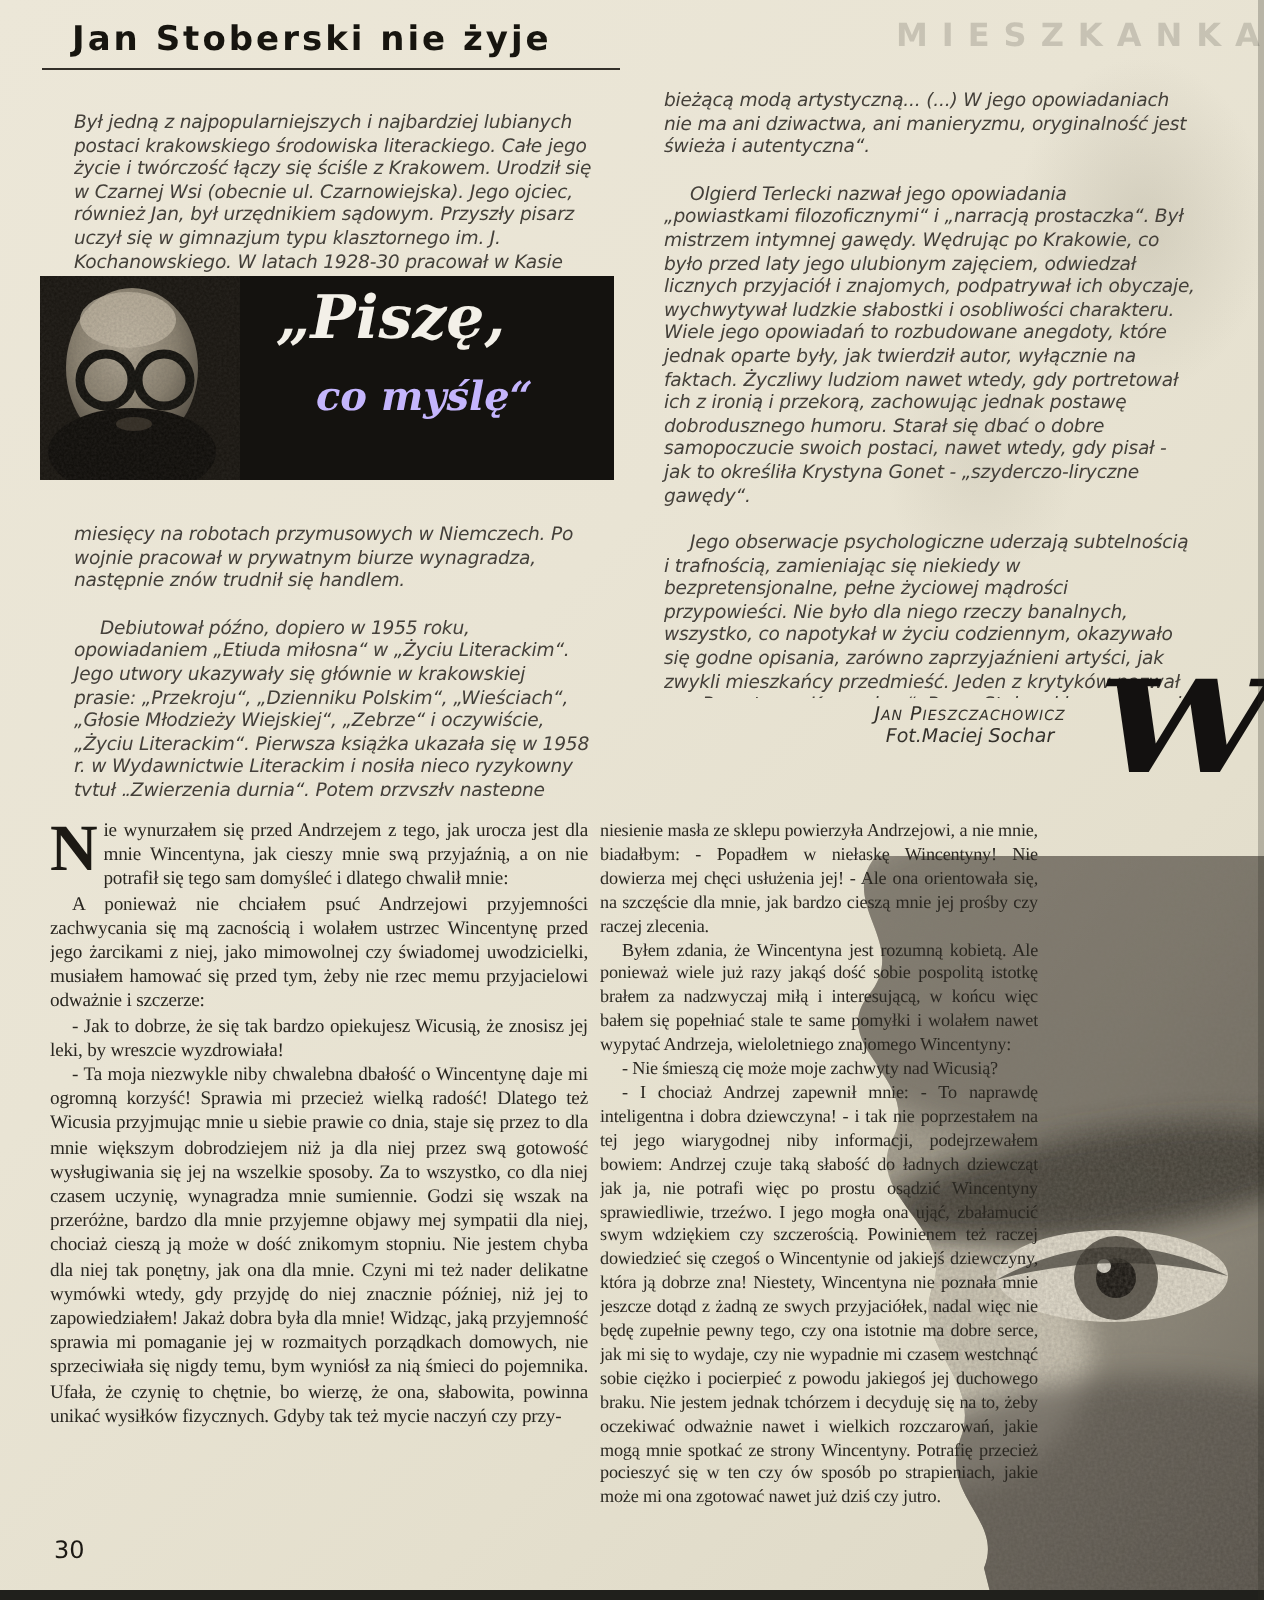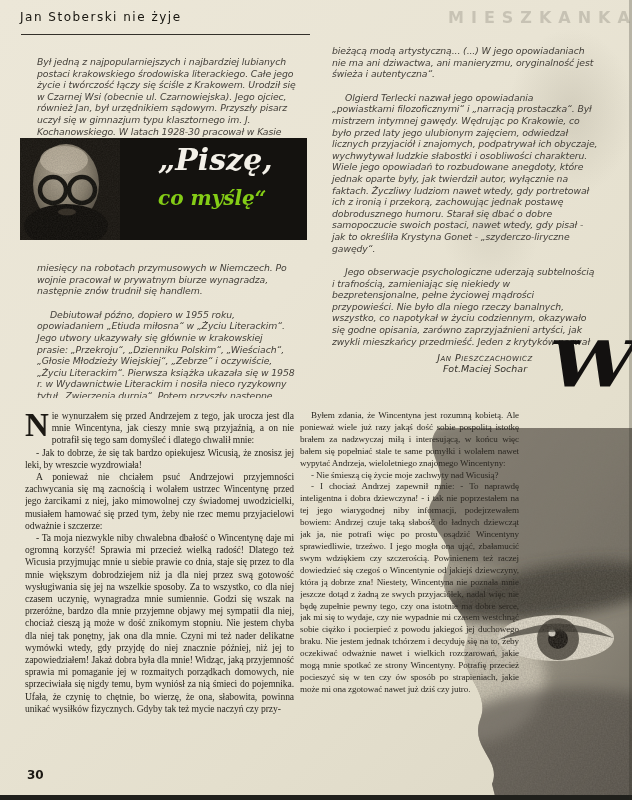--- a/index.html
+++ b/index.html
@@ -4,22 +4,22 @@
 <style>
   html,body{margin:0;padding:0;}
   body{width:632px;height:800px;overflow:hidden;background:#b9b4a6;}
   .page{
     position:relative;width:632px;height:800px;overflow:hidden;
     background:linear-gradient(135deg,#ece7d8 0%,#e9e4d4 40%,#e4dfcd 70%,#ddd8c6 100%);
     font-family:"Liberation Sans",sans-serif;color:#2b2823;
   }
   
   .title{
-    position:absolute;left:20px;top:10px;width:420px;
-    font-family:"DejaVu Sans",sans-serif;font-weight:normal;font-size:12px;
+    position:absolute;left:36px;top:10px;width:420px;
+    font-family:"DejaVu Sans",sans-serif;font-weight:bold;font-size:17px;
     letter-spacing:1.5px;color:#17150f;
   }
   .title-rule{position:absolute;left:21px;top:34px;width:289px;height:1px;background:#33302a;}
   .ghost-head{
     position:absolute;left:448px;top:8px;width:184px;
     font-family:"DejaVu Sans",sans-serif;font-weight:bold;font-size:16px;
     letter-spacing:7px;color:rgba(110,108,96,0.28);white-space:nowrap;overflow:hidden;
   }
   .ghost-blob{
     position:absolute;left:430px;top:30px;width:202px;height:330px;
@@ -40,26 +40,26 @@
   .right-intro{position:absolute;left:320px;top:33px;width:290px;height:316px;overflow:hidden;}
   
   .quote-box{
     position:absolute;left:20px;top:138px;width:287px;height:102px;
     background:#14120f;overflow:hidden;
   }
   .quote-photo{position:absolute;left:0;top:0;width:100px;height:102px;}
   .quote-l1{
     position:absolute;left:118px;top:4px;
     font-family:"DejaVu Serif",serif;font-style:italic;font-weight:bold;
-    font-size:30px;color:#f3f0e8;margin-left:20px;
+    font-size:30px;color:#f3f0e8;
   }
   .quote-l2{
     position:absolute;left:138px;top:48px;
     font-family:"DejaVu Serif",serif;font-style:italic;font-weight:bold;
-    font-size:20px;color:#84cc16;
+    font-size:20px;color:#c4b5fd;
   }
   
   .byline{
     position:absolute;left:380px;top:352px;width:210px;text-align:center;
     font-family:"DejaVu Sans",sans-serif;font-style:italic;font-size:9.5px;color:#34312b;
   }
   .byline .name{font-variant:small-caps;font-style:italic;letter-spacing:0.5px;}
   .big-letter{
     position:absolute;left:549px;top:336px;
     font-family:"DejaVu Serif",serif;font-weight:bold;font-style:italic;
@@ -82,21 +82,21 @@
   }
   .story-left p.dropcap::first-letter{
     float:left;font-size:33px;line-height:26px;padding:2px 3px 0 0;
     font-weight:bold;color:#1c1914;
   }
   
   .eye-img{position:absolute;left:360px;top:428px;width:272px;height:372px;}
   
   .page-num{
     position:absolute;left:27px;top:768px;
-    font-family:"DejaVu Sans",sans-serif;font-weight:bold;font-size:12px;color:#1c1914;
+    font-family:"DejaVu Sans",sans-serif;font-weight:normal;font-size:12px;color:#1c1914;
   }
   .bottom-edge{position:absolute;left:0;top:795px;width:632px;height:5px;background:#20201c;}
   .right-edge{position:absolute;left:629px;top:0;width:3px;height:800px;background:rgba(40,38,32,0.25);}
 </style>
 </head>
 <body>
 
 <div class="page">
 
   <div class="ghost-head">MIESZKANKA</div>
@@ -184,28 +184,29 @@
       <circle cx="198" cy="211" r="10" fill="#14110d"></circle>
       <circle cx="192" cy="205" r="3.5" fill="#f2eee2" opacity="0.9"></circle>
       <path d="M138 212 Q196 180 254 210 Q198 196 138 212 Z" fill="#2c2922" opacity="0.7"></path>
       <ellipse cx="215" cy="335" rx="150" ry="75" fill="#45413a" opacity="0.6" filter="url(#soft)"></ellipse>
       <rect width="272" height="372" filter="url(#egrain)" opacity="0.5"></rect>
     </g>
   </svg>
 
   <div class="story story-left">
     <p class="dropcap">Nie wynurzałem się przed Andrzejem z tego, jak urocza jest dla mnie Wincentyna, jak cieszy mnie swą przyjaźnią, a on nie potrafił się tego sam domyśleć i dlatego chwalił mnie:</p>
+    <p class="ind">A ponieważ nie chciałem psuć Andrzejowi przyjemności zachwycania się mą zacnością i wolałem ustrzec Wincentynę przed jego żarcikami z niej, jako mimowolnej czy świadomej uwodzicielki, musiałem hamować się przed tym, żeby nie rzec memu przyjacielowi odważnie i szczerze:</p>
     <p class="ind">- Jak to dobrze, że się tak bardzo opiekujesz Wicusią, że znosisz jej leki, by wreszcie wyzdrowiała!</p>
-    <p class="ind">A ponieważ nie chciałem psuć Andrzejowi przyjemności zachwycania się mą zacnością i wolałem ustrzec Wincentynę przed jego żarcikami z niej, jako mimowolnej czy świadomej uwodzicielki, musiałem hamować się przed tym, żeby nie rzec memu przyjacielowi odważnie i szczerze:</p>
     <p class="ind">- Ta moja niezwykle niby chwalebna dbałość o Wincentynę daje mi ogromną korzyść! Sprawia mi przecież wielką radość! Dlatego też Wicusia przyjmując mnie u siebie prawie co dnia, staje się przez to dla mnie większym dobrodziejem niż ja dla niej przez swą gotowość wysługiwania się jej na wszelkie sposoby. Za to wszystko, co dla niej czasem uczynię, wynagradza mnie sumiennie. Godzi się wszak na przeróżne, bardzo dla mnie przyjemne objawy mej sympatii dla niej, chociaż cieszą ją może w dość znikomym stopniu. Nie jestem chyba dla niej tak ponętny, jak ona dla mnie. Czyni mi też nader delikatne wymówki wtedy, gdy przyjdę do niej znacznie później, niż jej to zapowiedziałem! Jakaż dobra była dla mnie! Widząc, jaką przyjemność sprawia mi pomaganie jej w rozmaitych porządkach domowych, nie sprzeciwiała się nigdy temu, bym wyniósł za nią śmieci do pojemnika. Ufała, że czynię to chętnie, bo wierzę, że ona, słabowita, powinna unikać wysiłków fizycznych. Gdyby tak też mycie naczyń czy przy-</p>
   </div>
 
   <div class="story story-right">
+    <p>niesienie masła ze sklepu powierzyła Andrzejowi, a nie mnie, biadałbym: - Popadłem w niełaskę Wincentyny! Nie dowierza mej chęci usłużenia jej! - Ale ona orientowała się, na szczęście dla mnie, jak bardzo cieszą mnie jej prośby czy raczej zlecenia.</p>
     <p class="ind">Byłem zdania, że Wincentyna jest rozumną kobietą. Ale ponieważ wiele już razy jakąś dość sobie pospolitą istotkę brałem za nadzwyczaj miłą i interesującą, w końcu więc bałem się popełniać stale te same pomyłki i wolałem nawet wypytać Andrzeja, wieloletniego znajomego Wincentyny:</p>
-    <p class="ind">- Nie śmieszą cię życie moje zachwyty nad Wicusią?</p>
+    <p class="ind">- Nie śmieszą cię może moje zachwyty nad Wicusią?</p>
     <p class="ind">- I chociaż Andrzej zapewnił mnie: - To naprawdę inteligentna i dobra dziewczyna! - i tak nie poprzestałem na tej jego wiarygodnej niby informacji, podejrzewałem bowiem: Andrzej czuje taką słabość do ładnych dziewcząt jak ja, nie potrafi więc po prostu osądzić Wincentyny sprawiedliwie, trzeźwo. I jego mogła ona ująć, zbałamucić swym wdziękiem czy szczerością. Powinienem też raczej dowiedzieć się czegoś o Wincentynie od jakiejś dziewczyny, która ją dobrze zna! Niestety, Wincentyna nie poznała mnie jeszcze dotąd z żadną ze swych przyjaciółek, nadal więc nie będę zupełnie pewny tego, czy ona istotnie ma dobre serce, jak mi się to wydaje, czy nie wypadnie mi czasem westchnąć sobie ciężko i pocierpieć z powodu jakiegoś jej duchowego braku. Nie jestem jednak tchórzem i decyduję się na to, żeby oczekiwać odważnie nawet i wielkich rozczarowań, jakie mogą mnie spotkać ze strony Wincentyny. Potrafię przecież pocieszyć się w ten czy ów sposób po strapieniach, jakie może mi ona zgotować nawet już dziś czy jutro.</p>
   </div>
 
   <div class="page-num">30</div>
   <div class="bottom-edge"></div>
   <div class="right-edge"></div>
 
 </div>
 
 </body></html>

